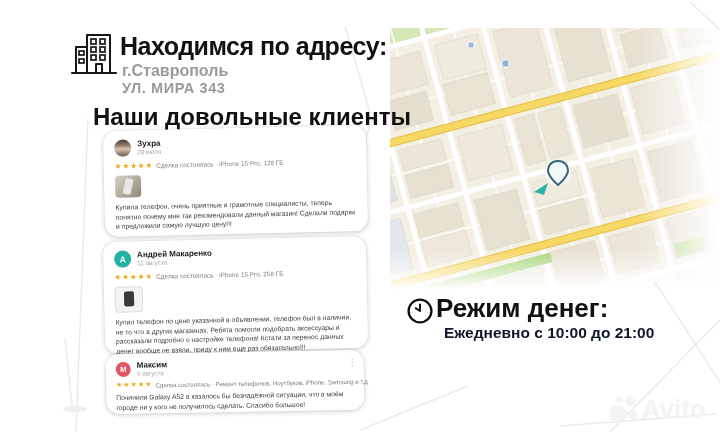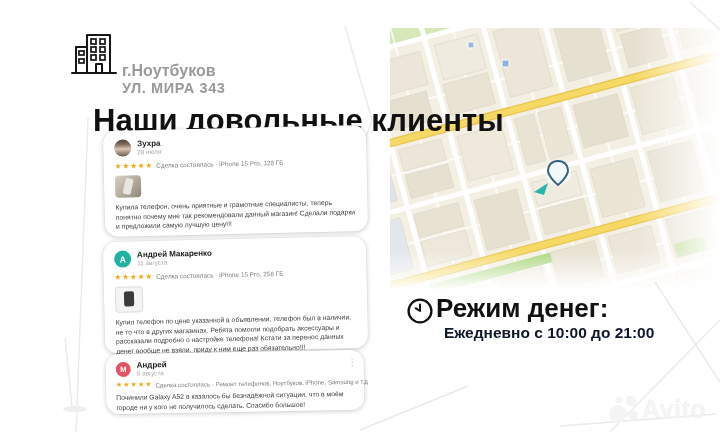--- a/index.html
+++ b/index.html
@@ -9,21 +9,21 @@
   
   .bg-lines{position:absolute;inset:0;z-index:3;pointer-events:none;}
 
   
   .building-icon{position:absolute;left:70px;top:30px;z-index:6;}
   .addr-title{position:absolute;left:120px;top:32px;font-size:25px;font-weight:800;
               letter-spacing:-0.5px;color:#111;z-index:6;white-space:nowrap;}
   .addr-city{position:absolute;left:122px;top:62px;font-size:16px;font-weight:700;color:#9a9a9a;z-index:6;}
   .addr-street{position:absolute;left:122px;top:80px;font-size:14.5px;font-weight:700;
                letter-spacing:.6px;color:#9a9a9a;z-index:6;}
-  .clients-title{position:absolute;left:93px;top:103px;font-size:31px;font-weight:800;color:#111;z-index:6;white-space:nowrap;}
+  .clients-title{position:absolute;left:93px;top:103px;font-size:24px;font-weight:800;color:#111;z-index:6;white-space:nowrap;}
 
   
   .card{position:absolute;left:104px;width:263px;background:#fff;border-radius:13px;
         box-shadow:0 1px 5px rgba(0,0,0,.20),0 0 0 .5px rgba(0,0,0,.05);
         padding:9px 11px 8px;box-sizing:border-box;z-index:10;}
   .card1{top:128px;height:106px;transform:rotate(-1.3deg);}
   .card2{top:239px;height:112px;transform:rotate(-1.3deg);}
   .card3{top:352px;height:60px;transform:rotate(-1deg);padding:7px 10px 6px;left:106px;width:258px;}
   .card-head{display:flex;align-items:center;gap:6px;margin-bottom:5px;}
   .avatar{width:17px;height:17px;border-radius:50%;flex:0 0 auto;display:flex;
@@ -92,21 +92,22 @@
       <rect x="21" y="9" width="5" height="5"></rect>
         <rect x="30" y="9" width="5" height="5"></rect>
       <rect x="21" y="17" width="5" height="5"></rect>
         <rect x="30" y="17" width="5" height="5"></rect>
       <rect x="21" y="25" width="5" height="5"></rect>
         <rect x="30" y="25" width="5" height="5"></rect>
       <rect x="9" y="21" width="5" height="4"></rect>
         <rect x="9" y="29" width="5" height="4"></rect>
     </g>
   </svg>
-  <div class="addr-city">г.Ноутбуков</div>
+  <div class="addr-title">Находимся по адресу:</div>
+  <div class="addr-city">г.Ставрополь</div>
   <div class="addr-street">УЛ. МИРА 343</div>
 
   <div class="clients-title">Наши довольные клиенты</div>
 
   <div class="card card1">
     <div class="card-head">
       <div class="avatar avatar-photo"></div>
       <div class="who">
         <div class="rev-name">Зухра</div>
         <div class="rev-date">28 июля</div>
@@ -134,21 +135,21 @@
     </div>
     <div class="thumb thumb-box"></div>
     <div class="rev-text">Купил телефон по цене указанной в объявлении, телефон был в наличии, не то что в других магазинах. Ребята помогли подобрать аксессуары и рассказали подробно о настройке телефона! Кстати за перенос данных денег вообще не взяли, приду к ним еще раз обязательно!!!</div>
   </div>
 
   <div class="card card3">
     <div class="menu-dots">⋮</div>
     <div class="card-head" style="margin-bottom:4px;">
       <div class="avatar avatar-m" style="width:15px;height:15px;font-size:7.5px;">М</div>
       <div class="who">
-        <div class="rev-name">Андрей</div>
+        <div class="rev-name">Максим</div>
         <div class="rev-date">5 августа</div>
       </div>
     </div>
     <div class="stars-row" style="margin-bottom:4px;">
       <span class="stars">★★★★★</span>
       <span class="deal">Сделка состоялась · Ремонт телефонов, Ноутбуков, iPhone, Samsung и т.д</span>
     </div>
     <div class="rev-text">Починили Galaxy A52 в казалось бы безнадёжной ситуации, что в моём городе ни у кого не получилось сделать. Спасибо большое!</div>
   </div>
 

